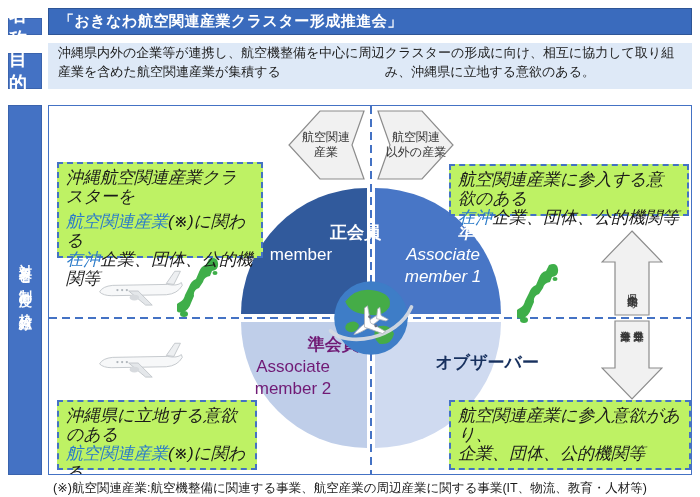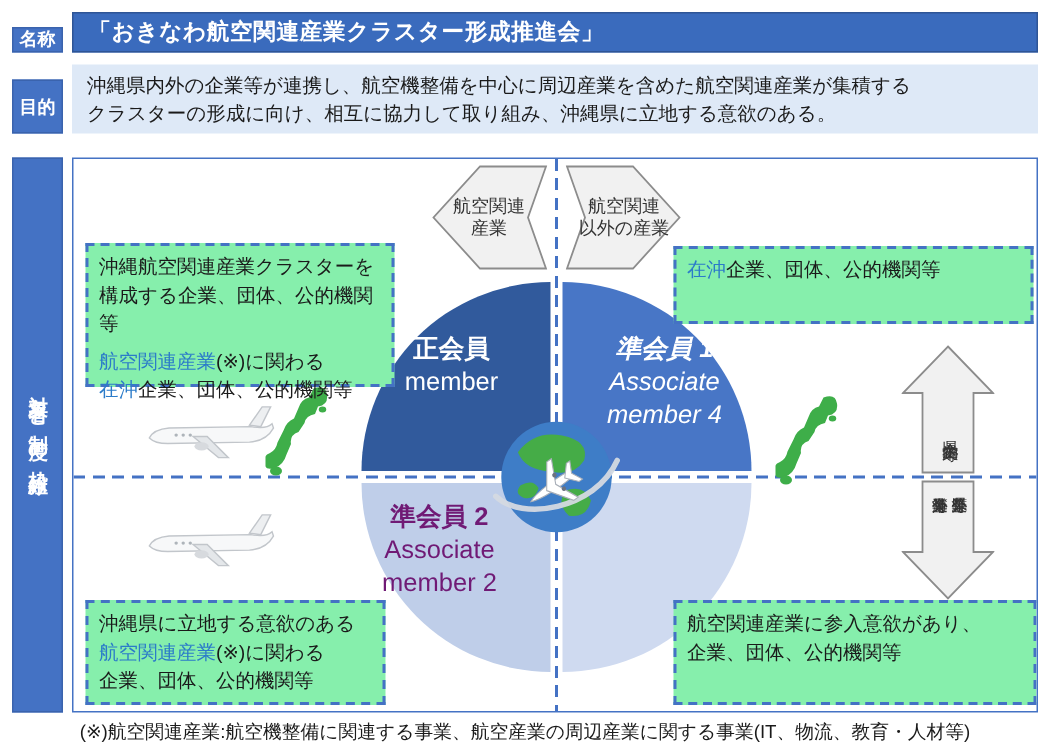--- a/index.html
+++ b/index.html
@@ -11,36 +11,36 @@
     box-sizing:border-box;
     padding:8px;
     position:relative;
     overflow:hidden;
   }
   .row{display:flex;align-items:stretch;}
   .side-label{
     width:34px;flex:0 0 34px;
     background:#4472C4;color:#fff;
     display:flex;align-items:center;justify-content:center;
-    font-size:12px;font-weight:bold;
+    font-size:18px;font-weight:bold;
     border:1px solid #3a63ad;box-sizing:border-box;margin-top:10px;
   }
   .gap{width:6px;flex:0 0 6px;}
   .name-row{height:27px;margin-bottom:8px;}
   .name-bar{
     flex:1;background:#3A6BBD;border:1px solid #2E5596;box-sizing:border-box;
     color:#fff;font-size:15px;font-weight:bold;
     display:flex;align-items:center;padding:0 10px;
     letter-spacing:0.5px;
   }
   .purpose-row{height:46px;margin-bottom:16px;}
   .purpose-box{
     flex:1;background:#DEE9F7;
     font-size:13px;line-height:19px;
-    display:flex;flex-direction:column;justify-content:center;
+    display:flex;flex-direction:row;justify-content:center;
     padding:0 10px;box-sizing:border-box;
   }
   .main-row{height:370px;}
   .side-vert{
     width:34px;flex:0 0 34px;
     background:#4472C4;color:#fff;
     border:1px solid #3a63ad;box-sizing:border-box;
     display:flex;align-items:center;justify-content:center;
   }
   .vtext{writing-mode:vertical-rl;text-orientation:mixed;font-size:13px;font-weight:bold;letter-spacing:3px;}
@@ -56,30 +56,30 @@
   .dash-v{
     position:absolute;left:321px;top:0;width:2px;height:100%;z-index:0;
     background:repeating-linear-gradient(180deg,#4472C4 0 8px,transparent 8px 13px);
   }
   .quad{position:absolute;width:126px;height:126px;z-index:1;}
   .quad.tl{left:192px;top:82px;background:#315A9C;border-radius:100% 0 0 0;}
   .quad.tr{left:326px;top:82px;background:#4876C6;border-radius:0 100% 0 0;}
   .quad.bl{left:192px;top:216px;background:#BFCEE9;border-radius:0 0 0 100%;}
   .quad.br{left:326px;top:216px;background:#CFDAF0;border-radius:0 0 100% 0;}
   .q-label{position:absolute;z-index:3;text-align:center;line-height:22px;}
-  .q-label .jp{font-size:17px;font-weight:bold;display:block;}
+  .q-label .jp{font-size:17px;font-weight:bold;display:block;text-align:right;}
   .q-label .en{font-size:17px;display:block;}
   .q-label.tl{left:172px;top:116px;width:160px;color:#fff;}
   .q-label.tr{left:314px;top:116px;width:160px;color:#fff;font-style:italic;}
   .q-label.bl{left:164px;top:228px;width:160px;color:#701a75;}
   .q-label.br{left:300px;top:246px;width:190px;color:#17305E;}
   .dbox{
-    position:absolute;z-index:4;background:#86efac;
+    position:absolute;z-index:4;background:#bef264;
     border:2px dashed #4472C4;box-sizing:border-box;
-    font-size:13px;line-height:19px;padding:4px 7px;
+    font-size:17px;line-height:19px;padding:4px 7px;font-style:italic;
   }
   .dbox .hl{color:#2B7BC9;}
   .dbox.tl{left:8px;top:56px;width:206px;height:96px;}
   .dbox.tl .grp1{margin-bottom:6px;}
   .dbox.tr{left:400px;top:58px;width:240px;height:52px;}
   .dbox.bl{left:8px;top:294px;width:200px;height:70px;}
   .dbox.br{left:400px;top:294px;width:242px;height:70px;}
   .arrow{position:absolute;z-index:2;}
   .arrow svg{position:absolute;left:0;top:0;}
   .arrow .atext{
@@ -137,28 +137,29 @@
     <div class="quad bl"></div>
     <div class="quad br"></div>
 
     <div class="q-label tl">
       <span class="jp">正会員</span>
       <span class="en">member</span>
     </div>
     <div class="q-label tr">
       <span class="jp">準会員 1</span>
       <span class="en">Associate</span>
-      <span class="en">member 4</span>
+      <span class="en">member 1</span>
     </div>
     <div class="q-label bl">
       <span class="jp">準会員 2</span>
       <span class="en">Associate</span>
       <span class="en">member 2</span>
     </div>
     <div class="q-label br">
+      <span class="jp">オブザーバー</span>
     </div>
 
     <div class="arrow arrow-left">
       <svg width="78" height="72" viewBox="0 0 78 72">
         <polygon points="77,2 33,2 2,36 33,70 77,70 65,36" fill="#F1F1F1" stroke="#8C8C8C" stroke-width="1.2"></polygon>
       </svg>
       <div class="atext" style="top:21px;">
         <div>航空関連</div>
         <div>産業</div>
       </div>
@@ -233,27 +234,27 @@
         <path d="M0,-5 L-17,7 L-17,11 L0,3 L17,11 L17,7 Z" fill="#fff" stroke="#A9AFB8" stroke-width="0.8"></path>
         <path d="M0,11 L-8,18 L-8,21 L0,17 L8,21 L8,18 Z" fill="#fff" stroke="#A9AFB8" stroke-width="0.8"></path>
         <circle cx="-6" cy="6" r="1.6" fill="#6b7280"></circle>
           <circle cx="6" cy="6" r="1.6" fill="#6b7280"></circle>
       </g>
     </svg>
 
     <div class="dbox tl">
       <div class="grp1">
         <div>沖縄航空関連産業クラスターを</div>
-        <div>構成する企業、団体、公的機関等</div>
       </div>
       <div><span class="hl">航空関連産業</span><span>(※)に関わる</span></div>
       <div><span class="hl">在沖</span><span>企業、団体、公的機関等</span></div>
     </div>
 
     <div class="dbox tr">
+      <div>航空関連産業に参入する意欲のある</div>
       <div><span class="hl">在沖</span><span>企業、団体、公的機関等</span></div>
     </div>
 
     <div class="dbox bl">
       <div>沖縄県に立地する意欲のある</div>
       <div><span class="hl">航空関連産業</span><span>(※)に関わる</span></div>
       <div>企業、団体、公的機関等</div>
     </div>
 
     <div class="dbox br">

